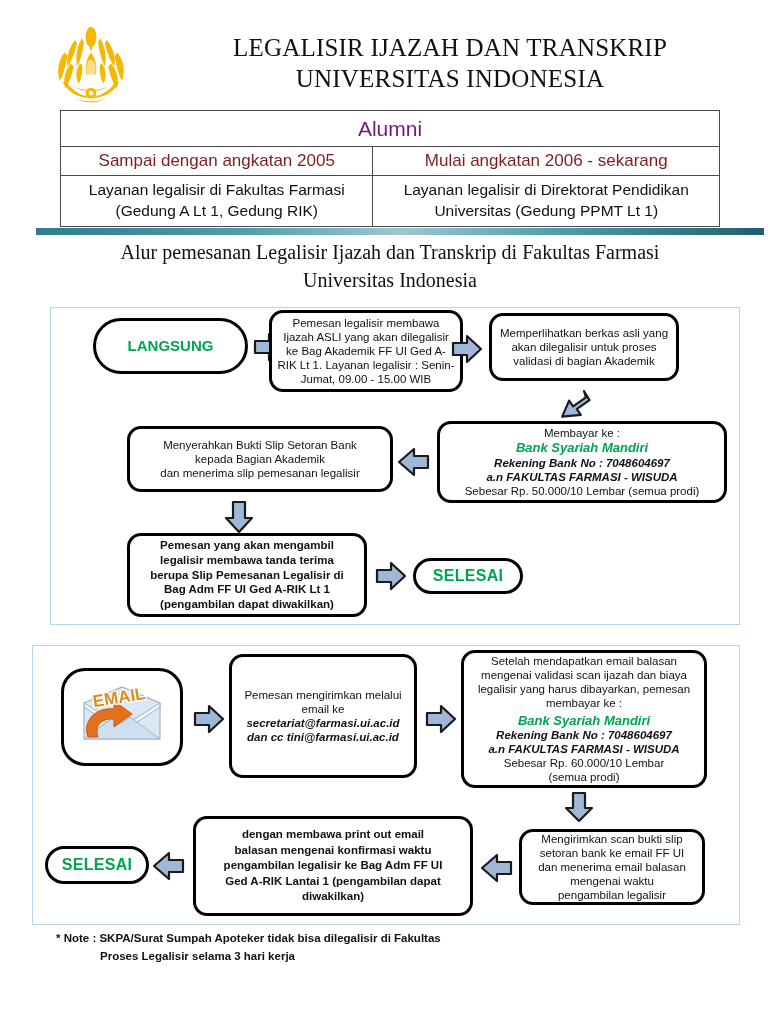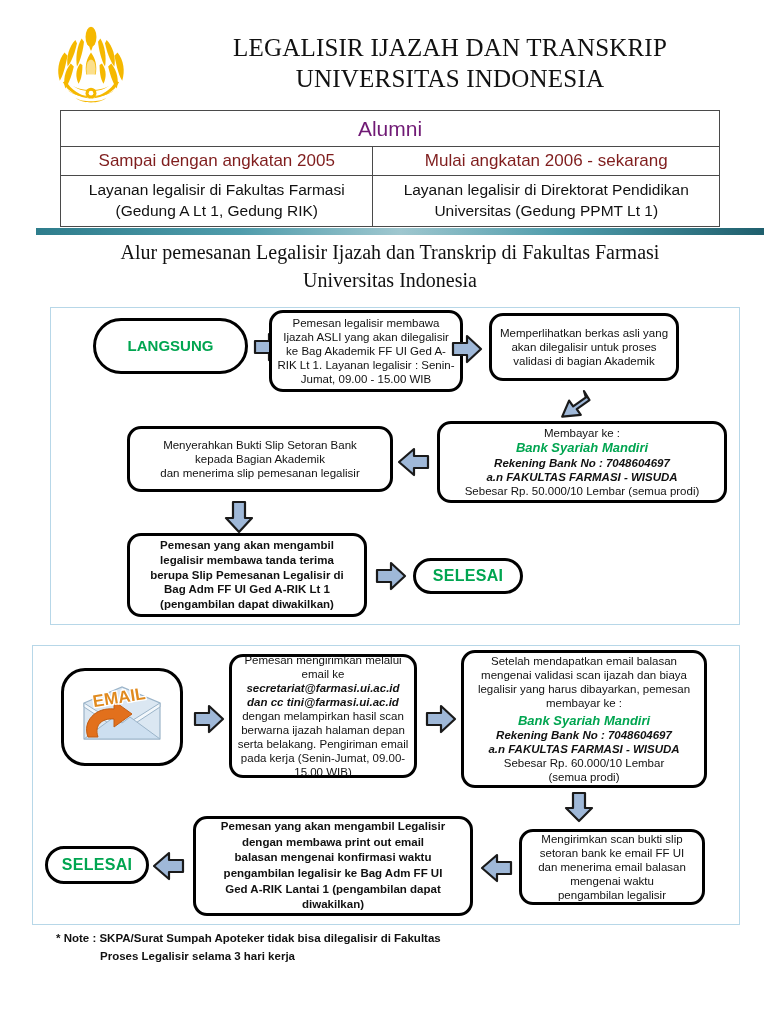--- a/index.html
+++ b/index.html
@@ -271,21 +271,20 @@
       <path d="M2 9 L16 9 L16 2 L30 15 L16 28 L16 21 L2 21 Z" fill="#9fb8d8" stroke="#1a1a1a" stroke-width="2.2" stroke-linejoin="round"></path>
     </svg>
   </div>
 
   <div class="fbox rounded" style="left:196px; top:8px; width:188px; height:124px;">
     <div class="inner t-norm">
       <div>Pemesan mengirimkan melalui</div>
       <div>email ke</div>
       <div class="t-italic">secretariat@farmasi.ui.ac.id</div>
       <div class="t-italic">dan cc tini@farmasi.ui.ac.id</div>
-      <div>dengan melampirkan hasil scan berwarna ijazah halaman depan serta belakang. Pengiriman email pada kerja (Senin-Jumat, 09.00-15.00 WIB)</div>
     </div>
   </div>
 
   <div class="arrow" style="left:392px; top:58px;">
     <svg width="32" height="30" viewBox="0 0 32 30">
       <path d="M2 9 L16 9 L16 2 L30 15 L16 28 L16 21 L2 21 Z" fill="#9fb8d8" stroke="#1a1a1a" stroke-width="2.2" stroke-linejoin="round"></path>
     </svg>
   </div>
 
   <div class="fbox rounded" style="left:428px; top:4px; width:246px; height:138px;">
@@ -316,21 +315,20 @@
   </div>
 
   <div class="arrow" style="left:446px; top:207px;">
     <svg width="34" height="30" viewBox="0 0 34 30">
       <path d="M32 9 L18 9 L18 2 L3 15 L18 28 L18 21 L32 21 Z" fill="#9fb8d8" stroke="#1a1a1a" stroke-width="2.2" stroke-linejoin="round"></path>
     </svg>
   </div>
 
   <div class="fbox rounded" style="left:160px; top:170px; width:280px; height:100px;">
     <div class="inner t-norm t-bold" style="line-height:1.35;">
-      <div>Pemesan yang akan mengambil Legalisir</div>
       <div>dengan membawa print out email</div>
       <div>balasan mengenai konfirmasi waktu</div>
       <div>pengambilan legalisir ke Bag Adm FF UI</div>
       <div>Ged A-RIK Lantai 1 (pengambilan dapat</div>
       <div>diwakilkan)</div>
     </div>
   </div>
 
   <div class="arrow" style="left:118px; top:205px;">
     <svg width="34" height="30" viewBox="0 0 34 30">

